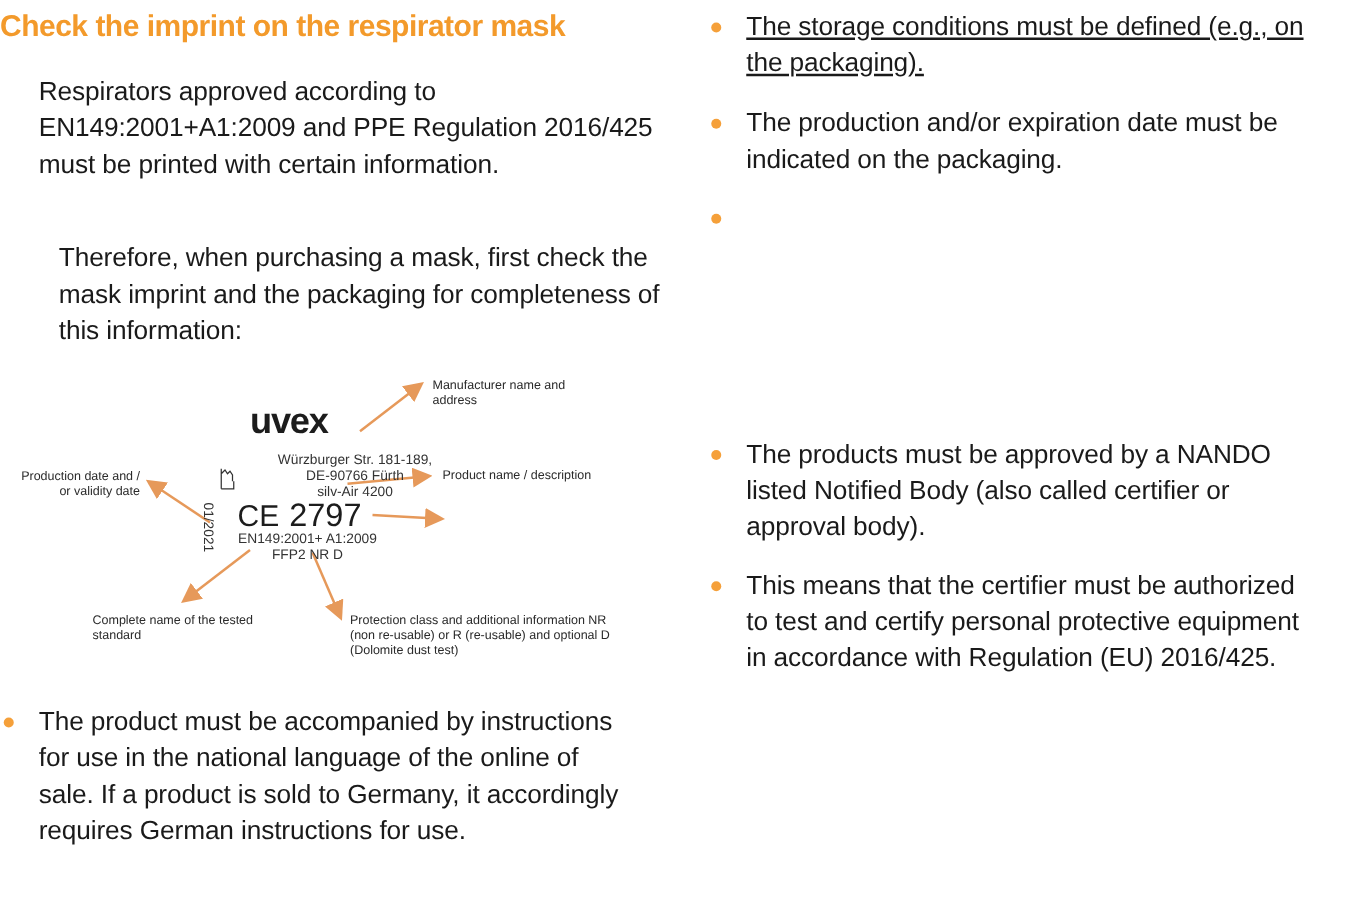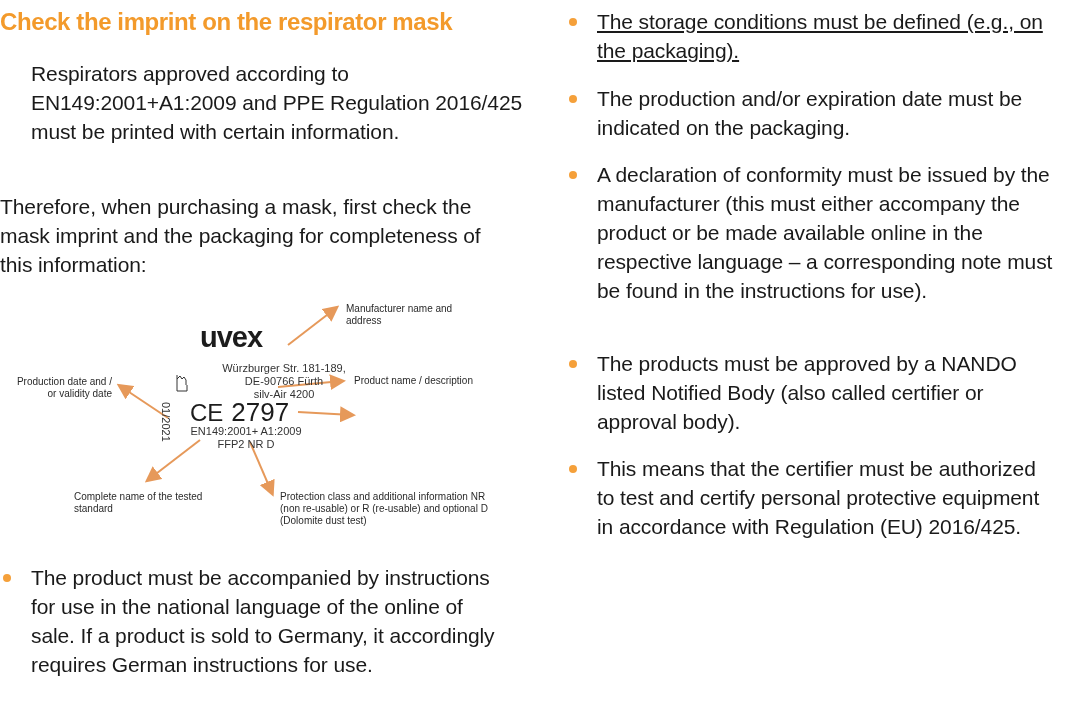--- a/index.html
+++ b/index.html
@@ -12,21 +12,21 @@
   .heading {
     position: absolute; left: 0; top: 8px; margin: 0;
     font-size: 24px; font-weight: bold; color: #F39A2B; letter-spacing: -0.4px;
     white-space: nowrap;
   }
   .para {
     position: absolute; left: 0; margin: 0; font-size: 21px; line-height: 29px;
     letter-spacing: -0.1px;
   }
   .p1 { top: 59px; width: 500px; padding-left: 31px; }
-  .p2 { top: 192px; width: 510px; }
+  .p2 { top: 192px; width: 510px; padding-left: 47px; }
   .bullet {
     position: absolute; margin: 0; padding-left: 31px; font-size: 21px; line-height: 29px;
     letter-spacing: -0.1px;
   }
   .bullet .dot {
     position: absolute; left: 3px; top: 11px; width: 8px; height: 8px; border-radius: 50%;
     background: #F5A03A;
   }
   .figure { position: absolute; left: 0; top: 290px; width: 520px; height: 250px; }
   .fig-text { position: absolute; font-size: 10px; line-height: 12px; color: #2a2a2a; white-space: nowrap; }
@@ -103,21 +103,20 @@
   <div class="bullet" style="top:7px; width:470px;text-decoration:underline;">
     <span class="dot"></span>
     <span>The storage conditions must be defined (e.g., on the packaging).</span>
   </div>
   <div class="bullet" style="top:84px; width:475px;">
     <span class="dot"></span>
     <span>The production and/or expiration date must be indicated on the packaging.</span>
   </div>
   <div class="bullet" style="top:160px; width:470px;">
     <span class="dot"></span>
-    <span>A declaration of conformity must be issued by the manufacturer (this must either accompany the product or be made available online in the respective language – a corresponding note must be found in the instructions for use).</span>
   </div>
   <div class="bullet" style="top:349px; width:445px;">
     <span class="dot"></span>
     <span>The products must be approved by a NANDO listed Notified Body (also called certifier or approval body).</span>
   </div>
   <div class="bullet" style="top:454px; width:450px;">
     <span class="dot"></span>
     <span>This means that the certifier must be authorized to test and certify personal protective equipment in accordance with Regulation (EU) 2016/425.</span>
   </div>
 </div>

